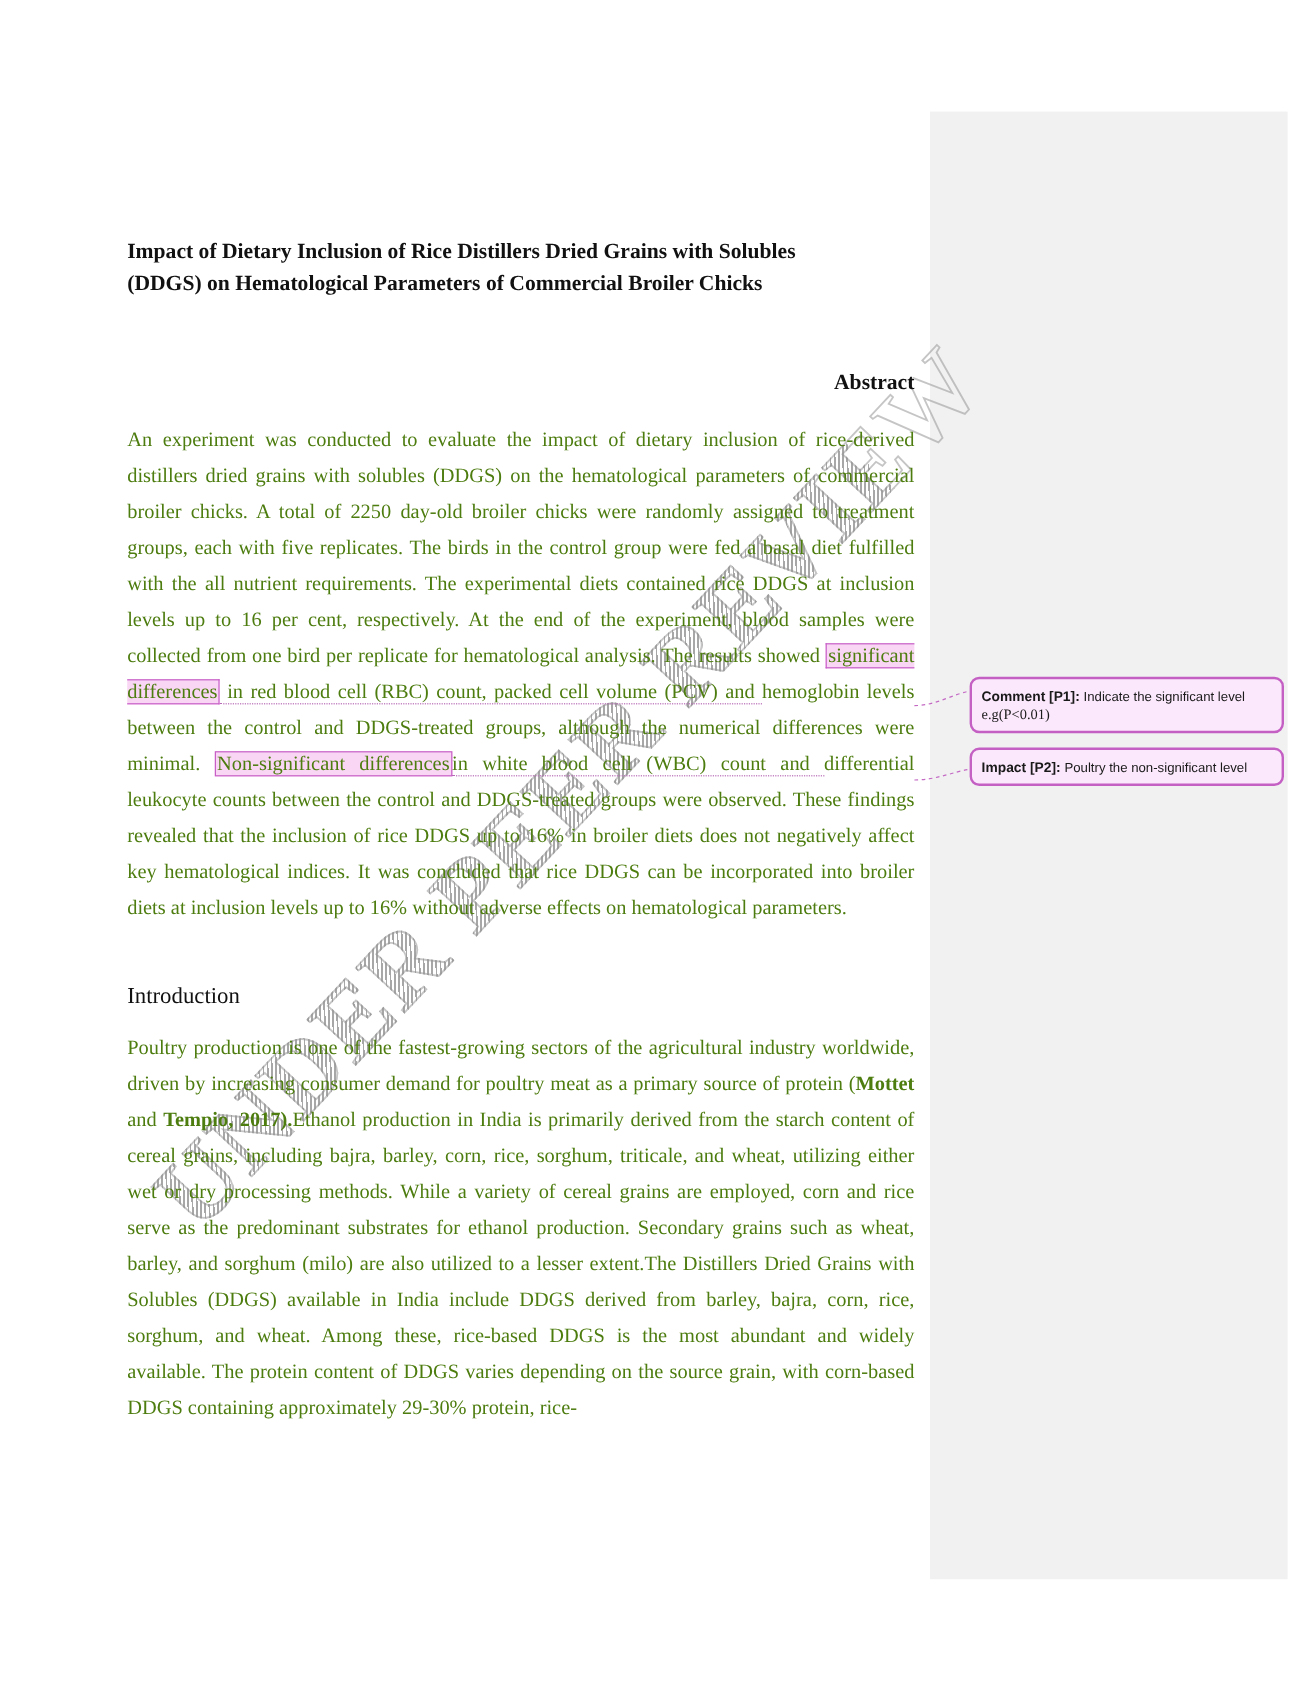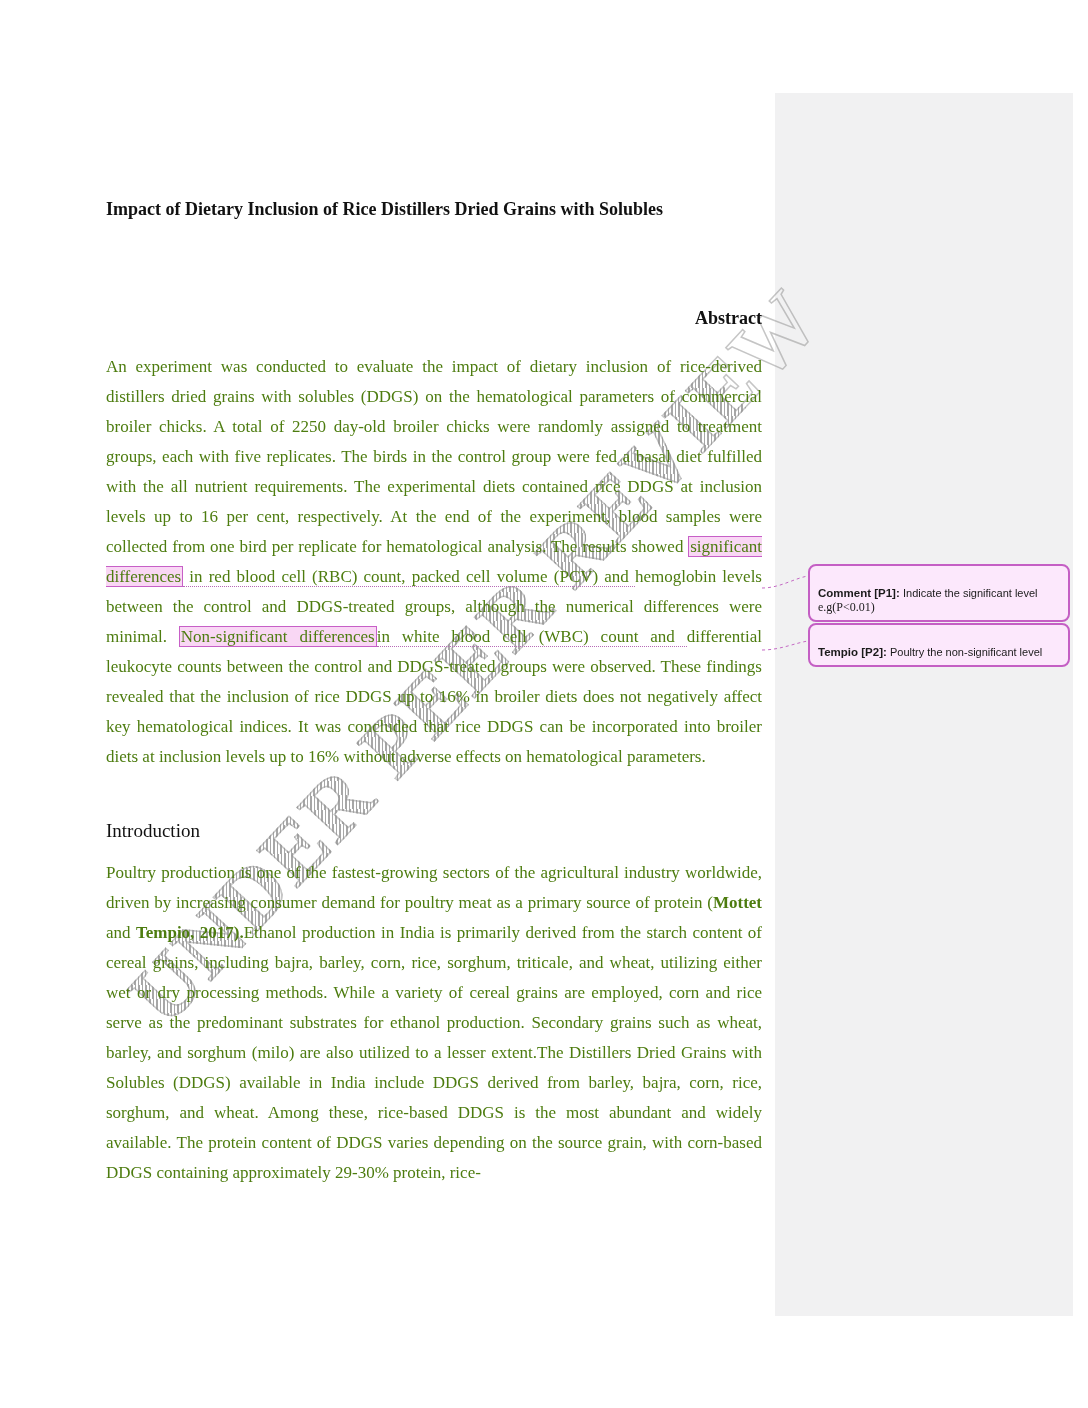--- a/index.html
+++ b/index.html
@@ -37,21 +37,21 @@
   .intro-head {
     position:absolute; left:106px; top:820px; margin:0;
     font-size:19px; font-weight:normal; color:#111; z-index:2;
   }
   .intro-para { top:858px; }
   .hl { background:#f9d7f4; border:1px solid #c75fc7; padding:0 1px; }
   .cref { border-bottom:1px dotted #b66ab6; }
   .b { font-weight:bold;margin-top:26px; }
   .comment-box {
     position:absolute; left:808px; width:242px; background:#fce8fc;
-    border:2px solid #c45fc4; border-radius:8px; padding:20px 8px 6px 8px;
+    border:2px solid #c45fc4; border-radius:8px; padding:8px 8px 6px 8px;
     font-family:"Liberation Sans", sans-serif; font-size:11px; line-height:14px;
     color:#1a1a1a; z-index:3;
   }
   .c1 { top:564px; }
   .c2 { top:623px; }
   .clabel { font-weight:bold; font-size:11.5px; }
   .serif { font-family:"Liberation Serif", serif; font-size:12px; }
   .connectors {
     position:absolute; left:0; top:0; width:1088px; height:1408px;
     z-index:2; pointer-events:none;
@@ -67,27 +67,28 @@
 
   <div class="watermark">UNDER PEER REVIEW</div>
 
   <svg class="connectors" viewBox="0 0 1088 1408" xmlns="http://www.w3.org/2000/svg">
     <path class="conn" d="M762 588 C 780 588, 795 578, 808 576"></path>
     <path class="conn" d="M762 650 C 780 650, 795 643, 808 641"></path>
   </svg>
 
   <h1 class="doc-title">
     <span>Impact of Dietary Inclusion of Rice Distillers Dried Grains with Solubles</span><br>
+    <span>(DDGS) on Hematological Parameters of Commercial Broiler Chicks</span>
   </h1>
 
   <h2 class="abs-head">Abstract</h2>
 
   <p class="body-para abs-para"><span>An experiment was conducted to evaluate the impact of dietary inclusion of rice-derived distillers dried grains with solubles (DDGS) on the hematological parameters of commercial broiler chicks. A total of 2250 day-old broiler chicks were randomly assigned to treatment groups, each with five replicates. The birds in the control group were fed a basal diet fulfilled with the all nutrient requirements. The experimental diets contained rice DDGS at inclusion levels up to 16 per cent, respectively. At the end of the experiment, blood samples were collected from one bird per replicate for hematological analysis. The results showed </span><span class="hl">significant differences</span><span class="cref"> in red blood cell (RBC) count, packed cell volume (PCV) and </span><span>hemoglobin levels between the control and DDGS-treated groups, although the numerical differences were minimal. </span><span class="hl">Non-significant differences</span><span class="cref">in white blood cell (WBC) count and </span><span>differential leukocyte counts between the control and DDGS-treated groups were observed. These findings revealed that the inclusion of rice DDGS up to 16% in broiler diets does not negatively affect key hematological indices. It was concluded that rice DDGS can be incorporated into broiler diets at inclusion levels up to 16% without adverse effects on hematological parameters.</span></p>
 
   <h2 class="intro-head">Introduction</h2>
 
   <p class="body-para intro-para"><span>Poultry production is one of the fastest-growing sectors of the agricultural industry worldwide, driven by increasing consumer demand for poultry meat as a primary source of protein (</span><span class="b">Mottet</span><span> and </span><span class="b">Tempio, 2017).</span><span>Ethanol production in India is primarily derived from the starch content of cereal grains, including bajra, barley, corn, rice, sorghum, triticale, and wheat, utilizing either wet or dry processing methods. While a variety of cereal grains are employed, corn and rice serve as the predominant substrates for ethanol production. Secondary grains such as wheat, barley, and sorghum (milo) are also utilized to a lesser extent.The Distillers Dried Grains with Solubles (DDGS) available in India include DDGS derived from barley, bajra, corn, rice, sorghum, and wheat. Among these, rice-based DDGS is the most abundant and widely available. The protein content of DDGS varies depending on the source grain, with corn-based DDGS containing approximately 29-30% protein, rice-</span></p>
 
   <div class="comment-box c1"><span class="clabel">Comment [P1]: </span><span>Indicate the significant level </span><span class="serif">e.g(P&lt;0.01)</span></div>
 
-  <div class="comment-box c2"><span class="clabel">Tempio [P2]: </span><span>Poultry the non-significant level</span></div>
+  <div class="comment-box c2"><span class="clabel">Impact [P2]: </span><span>Poultry the non-significant level</span></div>
 
 </div>
 
 </body></html>

